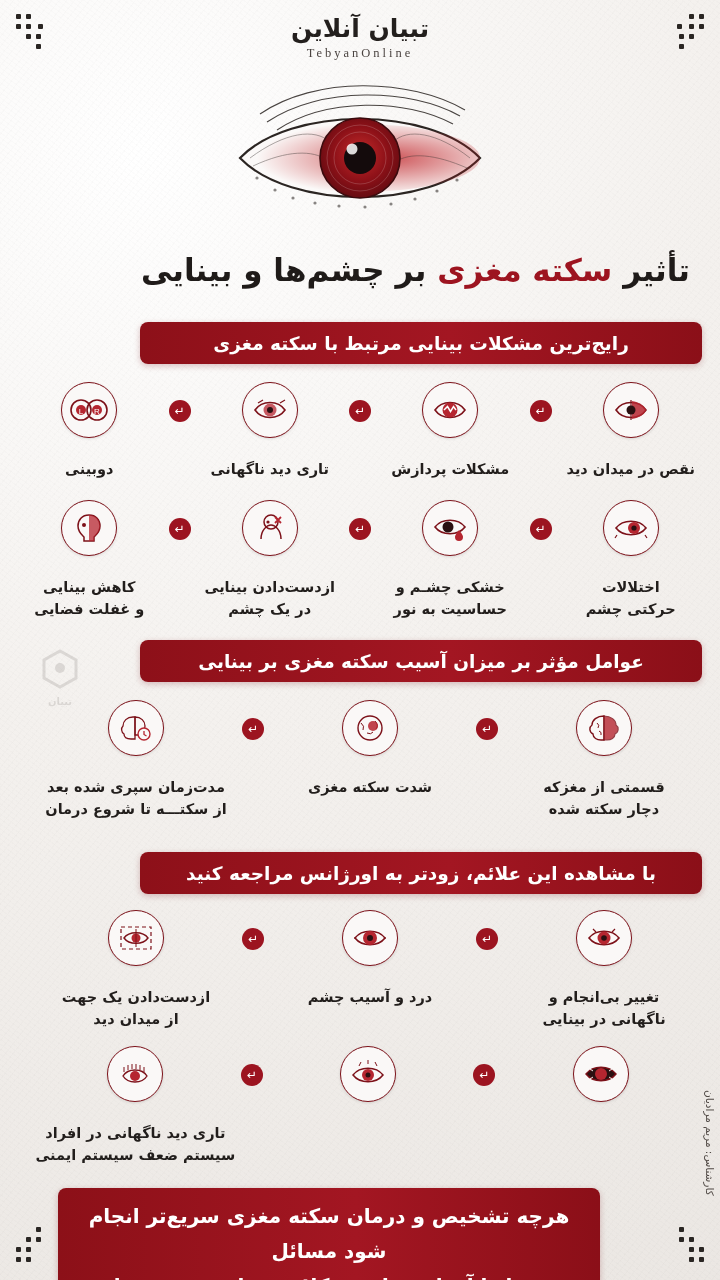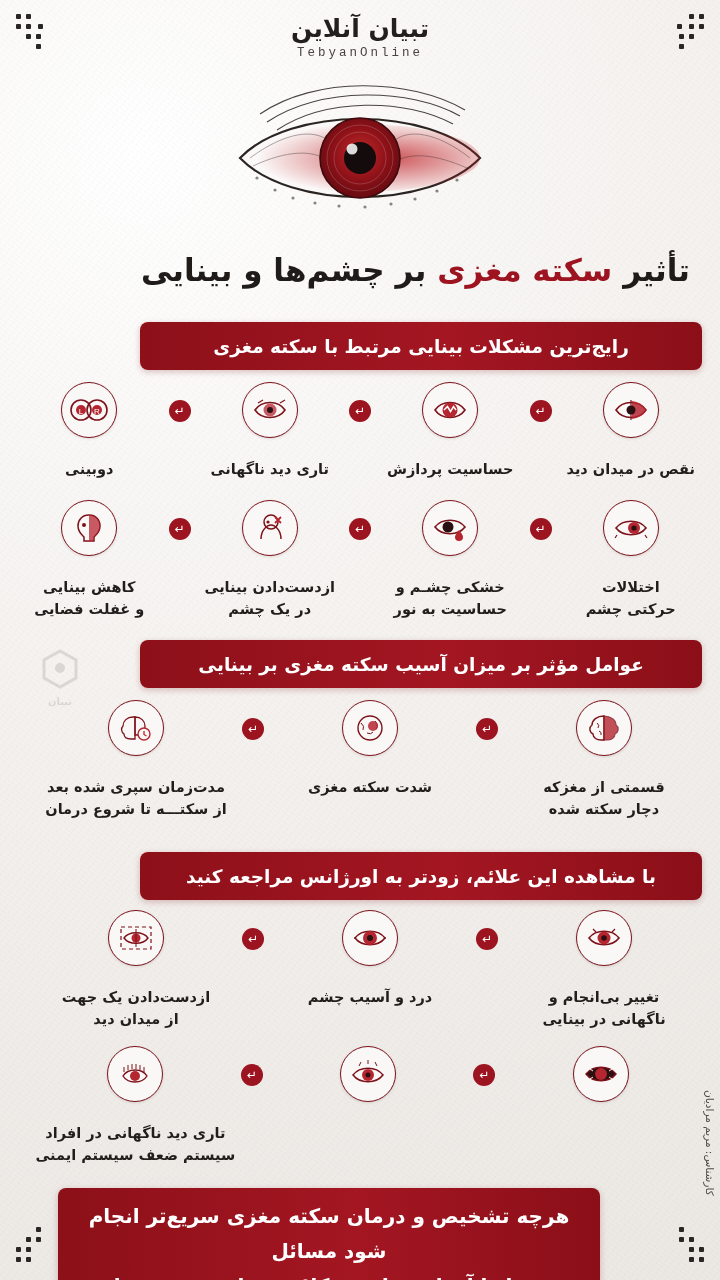--- a/index.html
+++ b/index.html
@@ -41,21 +41,21 @@
   .brand {
     position: absolute; top: 14px; left: 0; right: 0;
     text-align: center;
   }
   .brand-logo {
     font-size: 25px; font-weight: 700; color: #231f1d; letter-spacing: 1px;
     direction: rtl;
   }
   .brand-sub {
     font-size: 12.5px; color: #4a4340; letter-spacing: 3px; margin-top: 3px;
-    font-family: Liberation Mono, monospace;
+    font-family: Liberation Serif, serif;
   }
 
   .eye-art {
     position: absolute; top: 70px; left: 50%; transform: translateX(-50%);
     width: 310px; height: 150px;
   }
 
   .main-title {
     position: absolute; top: 248px; right: 30px; left: 30px;
     text-align: right;
@@ -64,21 +64,21 @@
     font-weight: 700;
     line-height: 1.45;
     color: #1f1b19;
   }
   .main-title .accent { color: #9d1420; }
 
   
   .banner {
     position: absolute;
     left: 140px; right: 18px;
-    height: 48px;
+    height: 42px;
     background: linear-gradient(90deg, #8d1019 0%, #a31622 55%, #8b0f18 100%);
     border-radius: 8px;
     display: flex; align-items: center; justify-content: center;
     color: #fff; font-size: 18.5px; font-weight: 700;
     direction: rtl;
     box-shadow: 0 2px 6px rgba(120,16,25,0.25);
   }
   .banner.b1 { top: 322px; }
   .banner.b2 { top: 640px; }
   .banner.b3 { top: 852px; }
@@ -265,21 +265,21 @@
     </div>
     <div class="sep">↵</div>
     <div class="cell">
       <div class="ico">
         <svg width="34" height="26" viewBox="0 0 34 26">
           <path d="M2 13 C9 3 25 3 32 13 C25 23 9 23 2 13Z" fill="none" stroke="#7c1119" stroke-width="1.6"></path>
           <circle cx="17" cy="13" r="7.5" fill="#b52630"></circle>
           <path d="M11 13 l3.5 -3.5 l3 5 l3 -5 l2.5 3.5" fill="none" stroke="#fff" stroke-width="1.5"></path>
         </svg>
       </div>
-      <div class="cap">حساسیت پردازش</div>
+      <div class="cap">مشکلات پردازش</div>
     </div>
     <div class="sep">↵</div>
     <div class="cell">
       <div class="ico">
         <svg width="34" height="26" viewBox="0 0 34 26">
           <path d="M2 13 C9 3 25 3 32 13 C25 23 9 23 2 13Z" fill="none" stroke="#7c1119" stroke-width="1.6"></path>
           <circle cx="17" cy="13" r="6.5" fill="#b52630" opacity=".75"></circle>
           <circle cx="17" cy="13" r="3" fill="#2a1011"></circle>
           <path d="M5 6 l5 -3 M27 6 l5 -3" stroke="#7c1119" stroke-width="1.2"></path>
         </svg>

